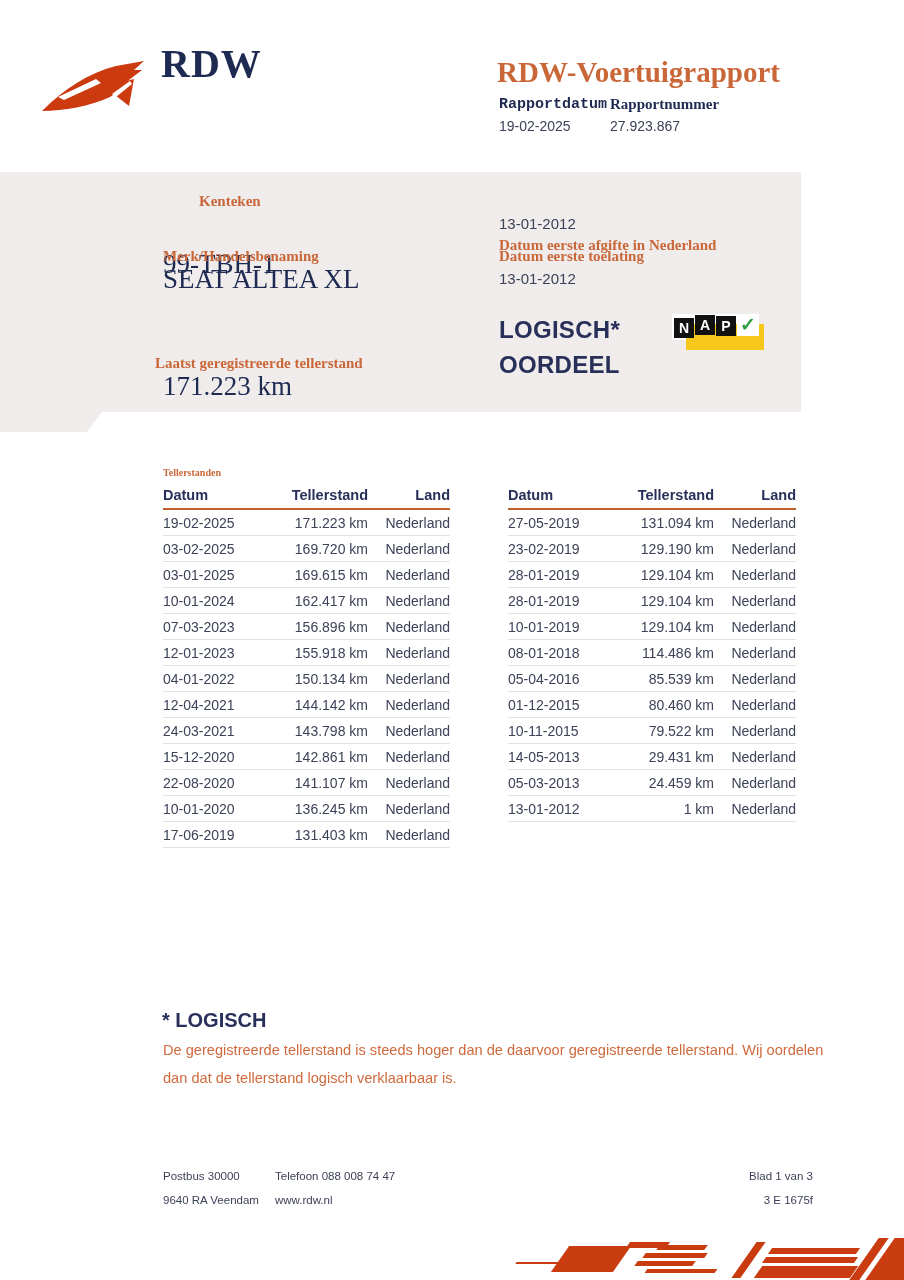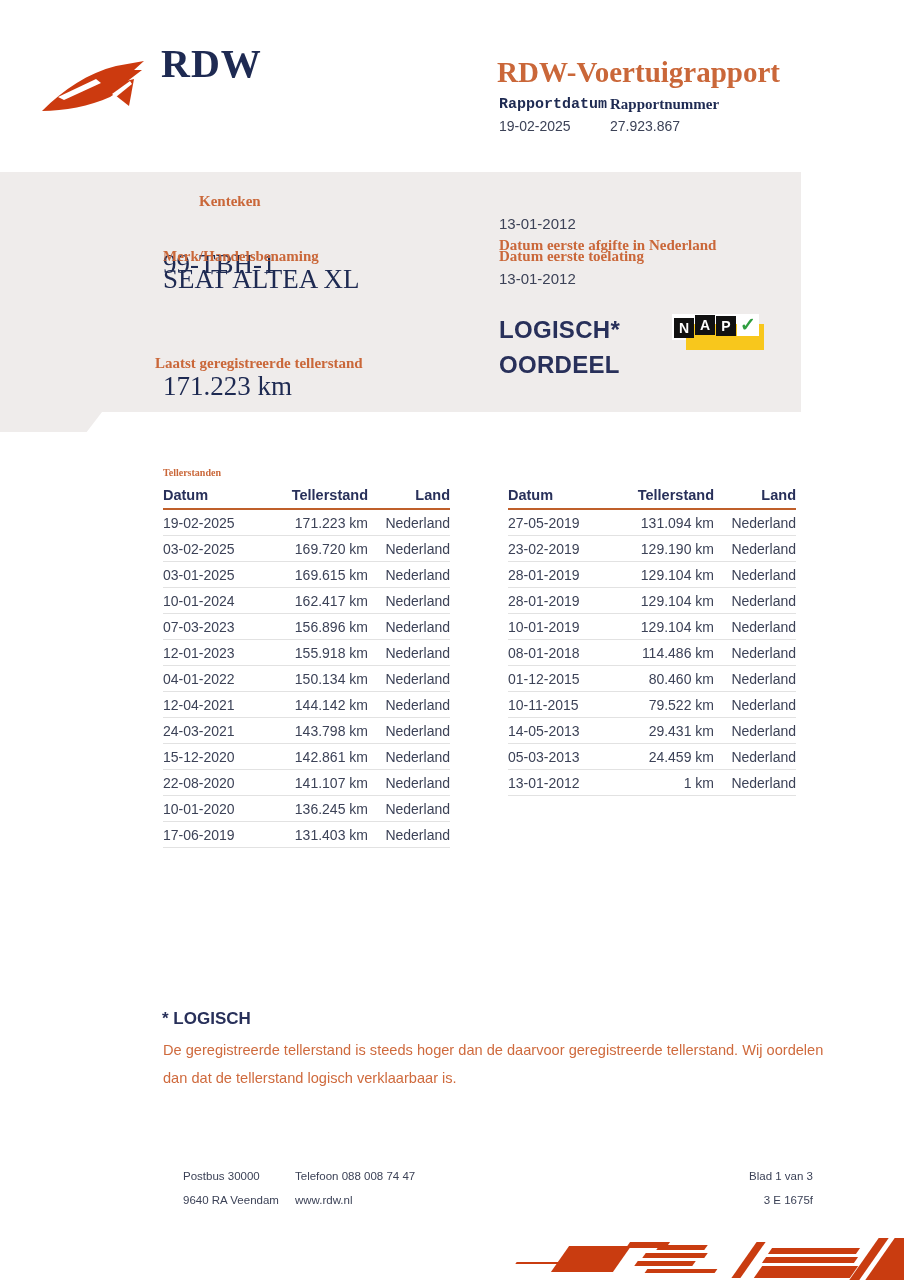--- a/index.html
+++ b/index.html
@@ -54,25 +54,25 @@
   table.meter th{font-size:14.5px;font-weight:700;color:var(--navy-sans);text-align:left;
                  padding:0 0 5px 0;border-bottom:2px solid var(--orange-rule);}
   table.meter th.num,table.meter td.c1{text-align:right;}
   table.meter th.land,table.meter td.c2{text-align:right;}
   table.meter td{font-size:14px;color:var(--body);padding:5px 0 4px 0;white-space:nowrap;}
   table.meter tbody tr{border-bottom:1px solid #e2e2e2;}
   .tbl-left{left:163px;top:487px;width:287px;}
   .tbl-right{left:508px;top:487px;width:288px;}
 
   
-  .expl-title{left:162px;top:1009px;font-size:17px;font-weight:700;color:var(--navy-sans);}
+  .expl-title{left:162px;top:1009px;font-size:20px;font-weight:700;color:var(--navy-sans);}
   .expl-body{left:163px;top:1036px;width:680px;font-size:14.6px;line-height:28px;color:#cf6a3d;}
 
   
-  .footer-item{font-size:11.5px;color:var(--body);margin-left:20px;}
+  .footer-item{font-size:11.5px;color:var(--body);}
   .fr{text-align:right;right:91px;}
 
   
   .stripes{right:0;bottom:0;width:392px;height:48px;overflow:hidden;}
   .stripes i{position:absolute;background:var(--red);transform:skewX(-35deg);display:block;}
   .s1{left:4px;top:30px;width:46px;height:2px;}
   .s2{left:48px;top:14px;width:62px;height:26px;}
   .s3{left:116px;top:10px;width:40px;height:6px;}
   .s4{left:146px;top:13px;width:48px;height:5px;}
   .s5{left:132px;top:21px;width:62px;height:5px;}
@@ -257,20 +257,25 @@
           <td>10-01-2019</td>
           <td class="c1">129.104 km</td>
           <td class="c2">Nederland</td>
         </tr>
         <tr>
           <td>08-01-2018</td>
           <td class="c1">114.486 km</td>
           <td class="c2">Nederland</td>
         </tr>
         <tr>
+          <td>05-04-2016</td>
+          <td class="c1">85.539 km</td>
+          <td class="c2">Nederland</td>
+        </tr>
+        <tr>
           <td>01-12-2015</td>
           <td class="c1">80.460 km</td>
           <td class="c2">Nederland</td>
         </tr>
         <tr>
           <td>10-11-2015</td>
           <td class="c1">79.522 km</td>
           <td class="c2">Nederland</td>
         </tr>
         <tr>

